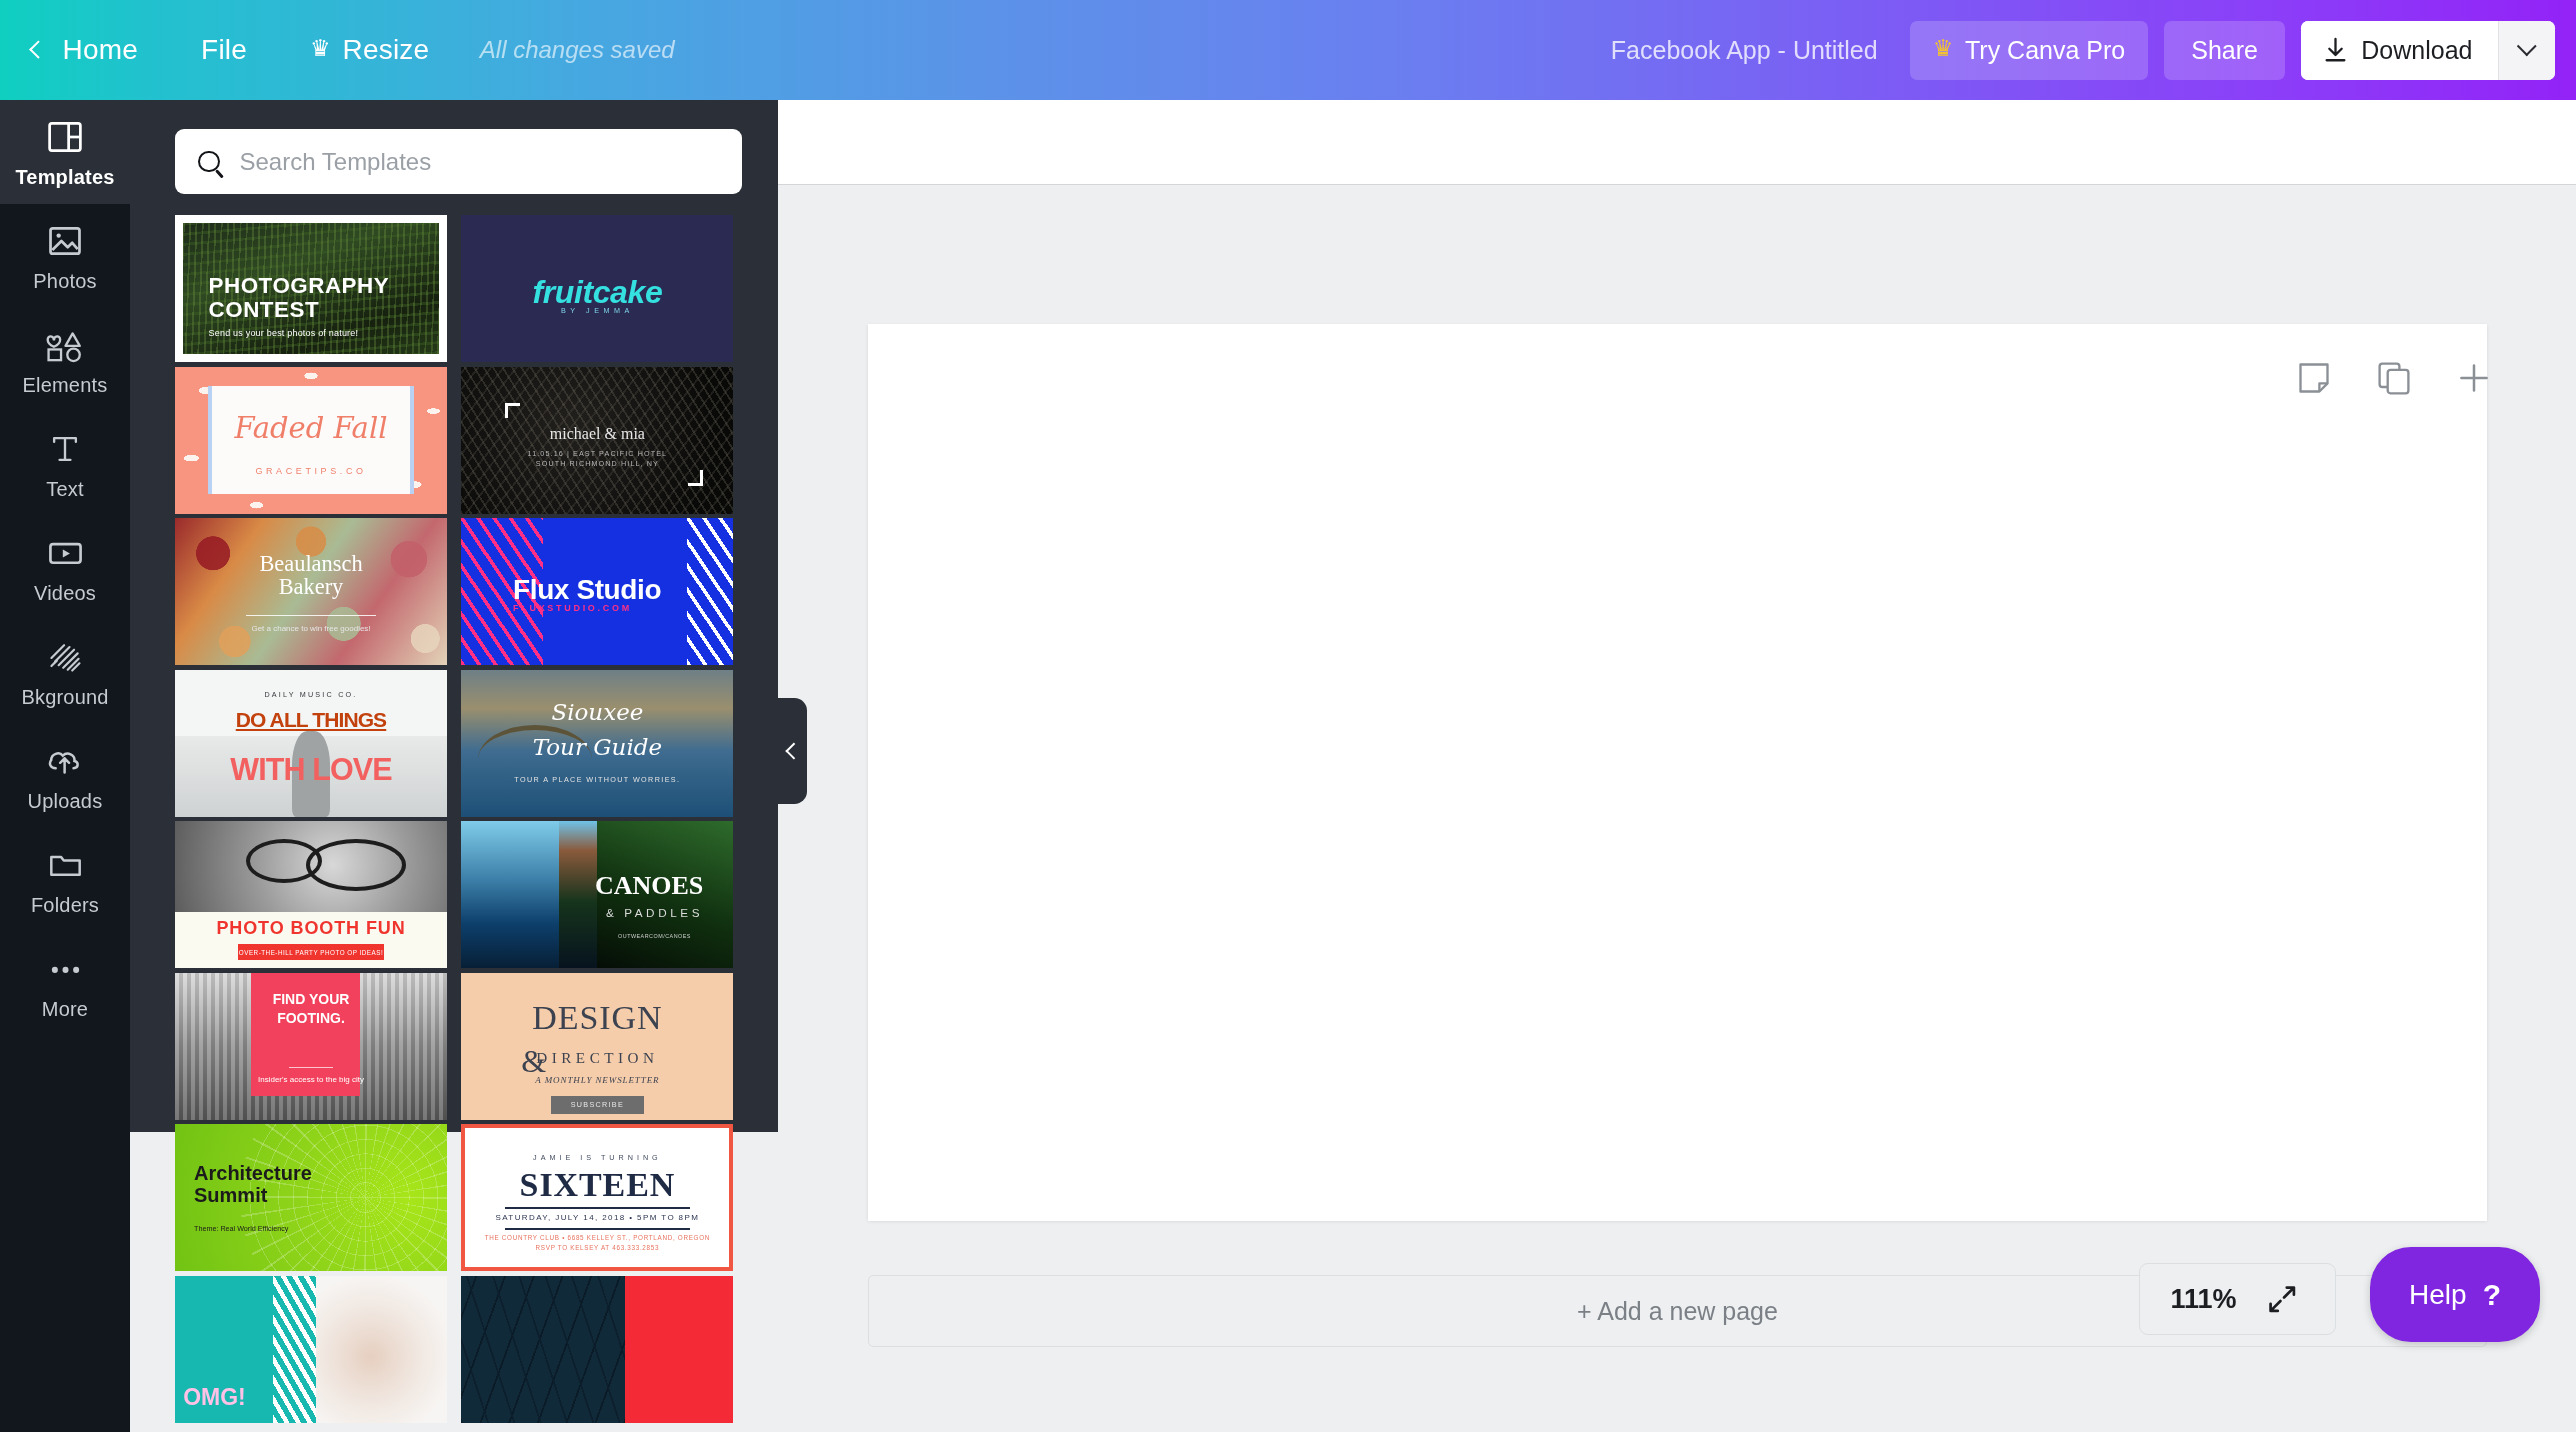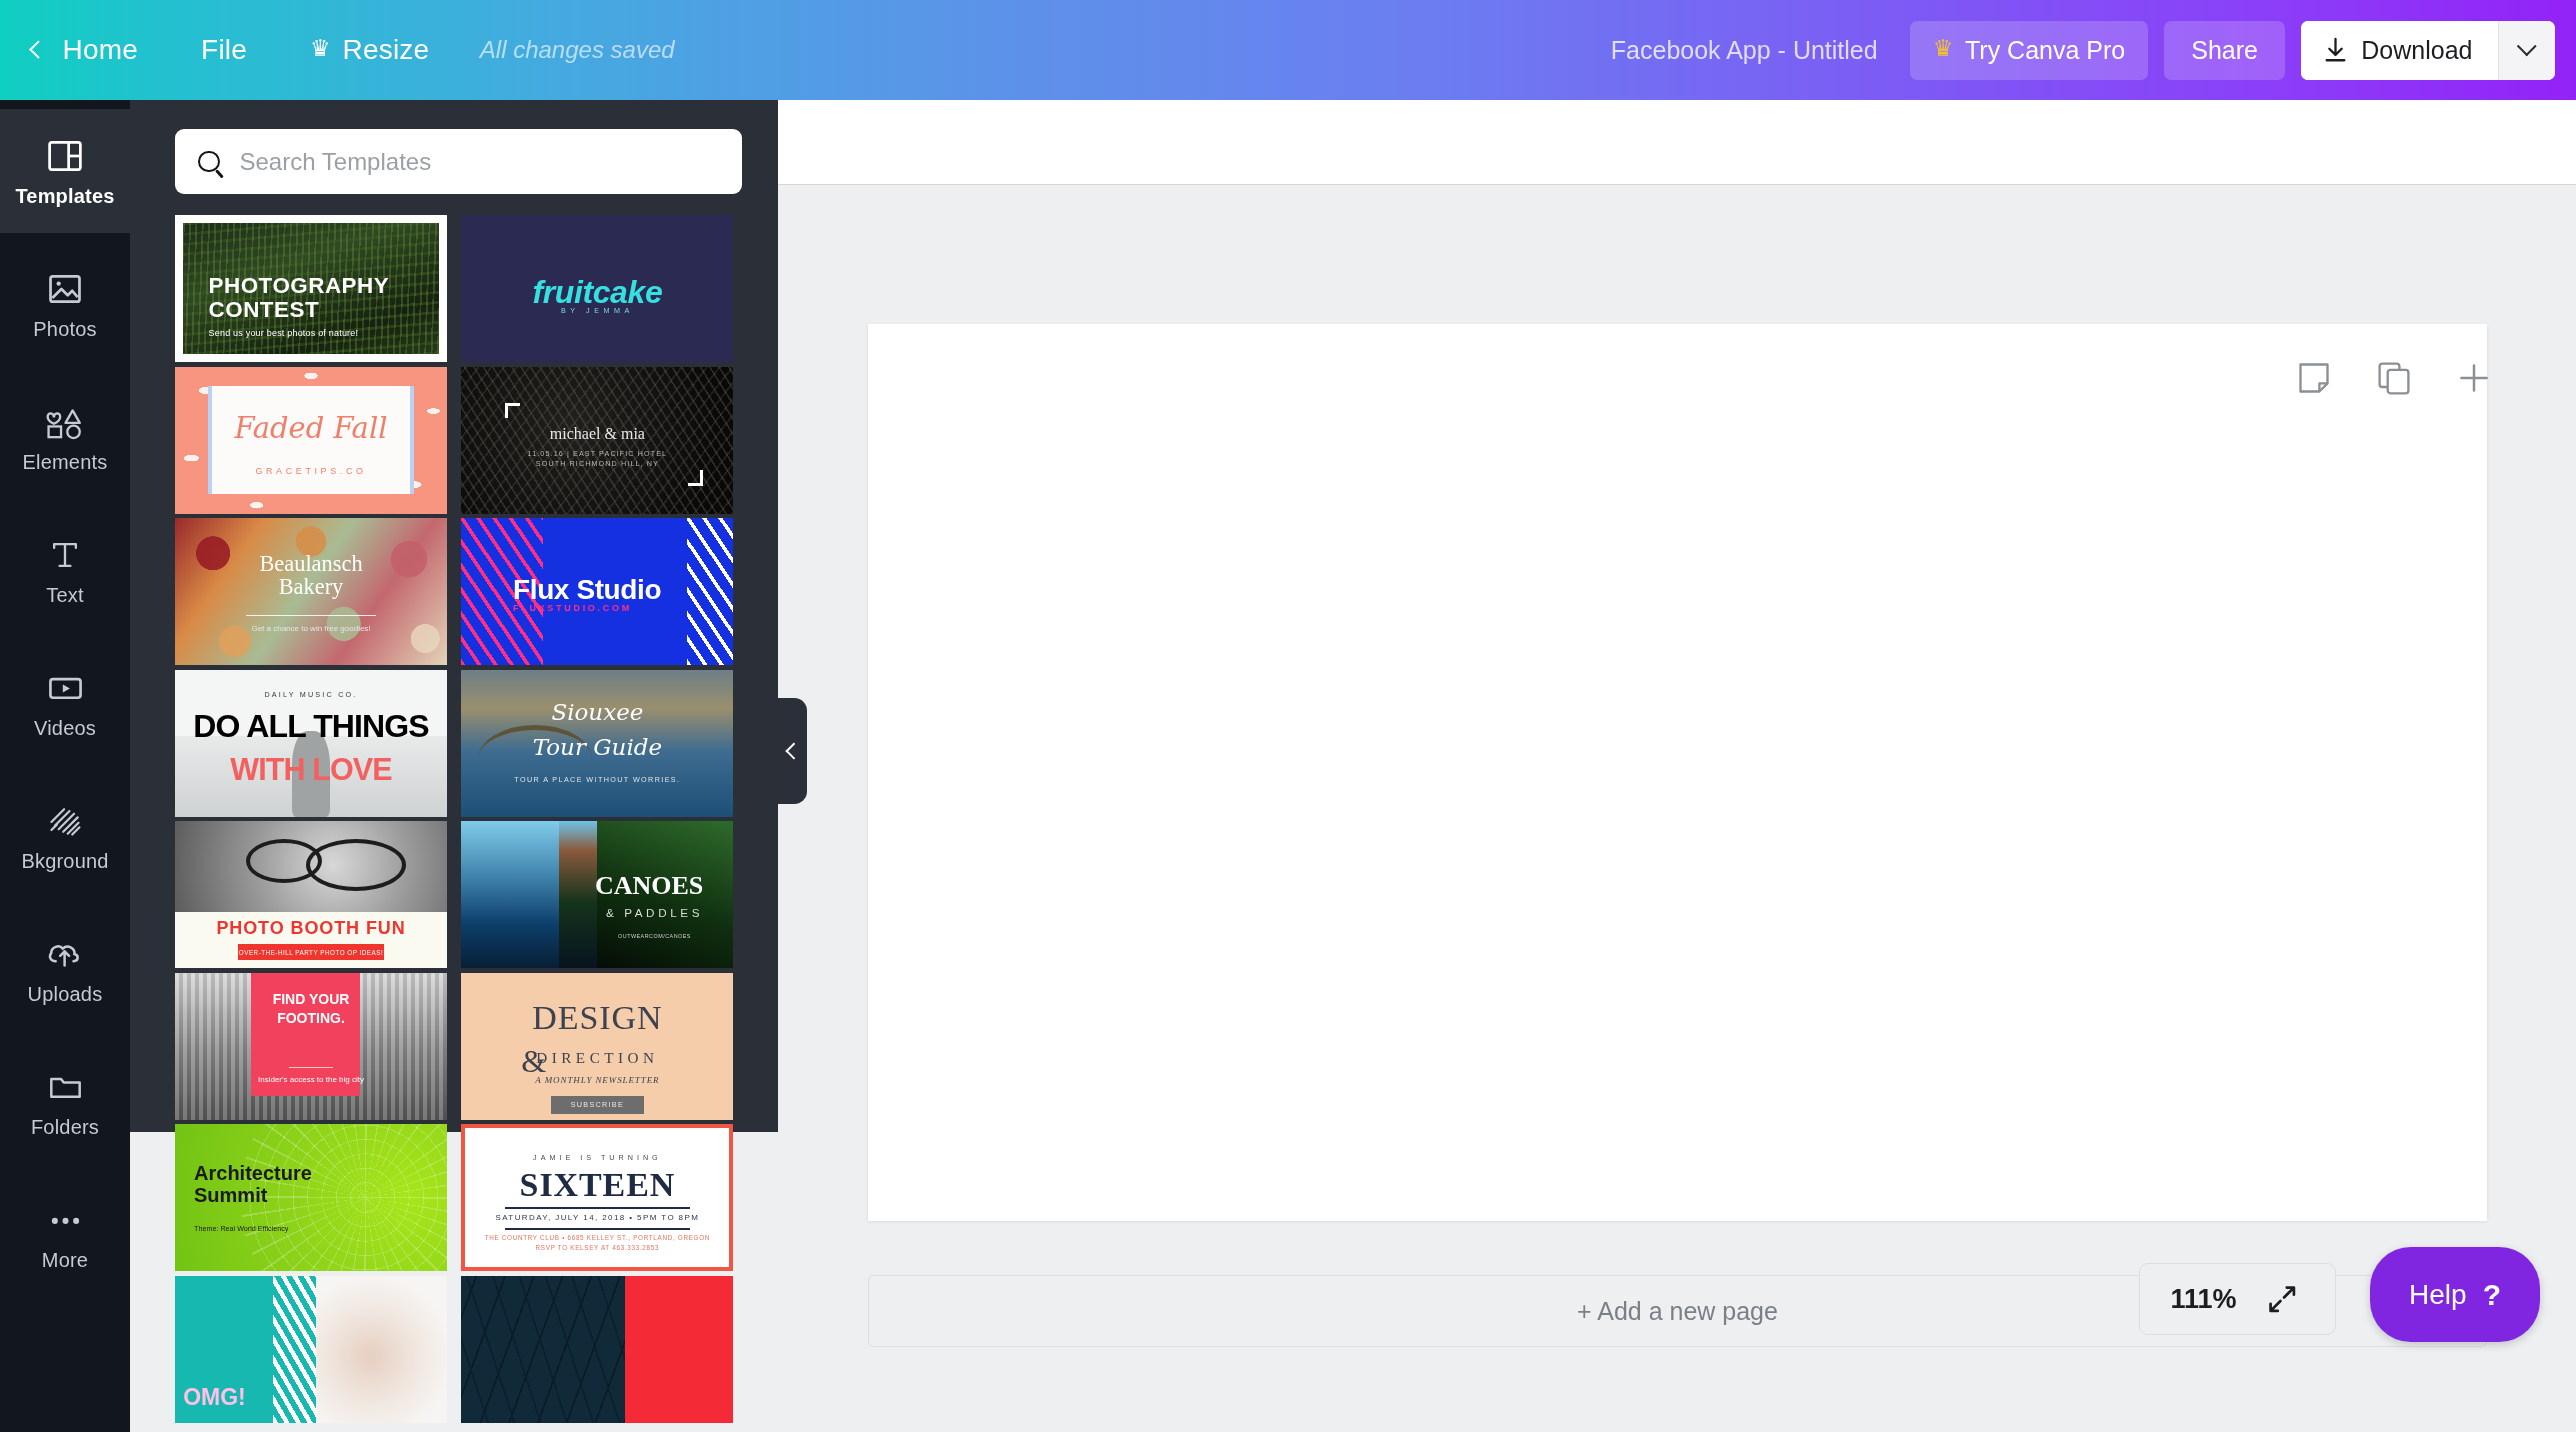--- a/index.html
+++ b/index.html
@@ -75,23 +75,23 @@
     transform: rotate(45deg) translate(-2.7px,-2.7px);
   }
 
   
   #rail {
     position: absolute; left: 0; top: 100px;
     width: 130px; height: 1332px;
     background: #12161d; z-index: 30;
   }
   .rail-item {
-    width: 130px; height: 124px;
+    width: 130px; height: 104px;
     display:flex; flex-direction:column; align-items:center; justify-content:center;
-    cursor: pointer; position: relative; margin-top: 9px;
+    cursor: pointer; position: relative;
   }
   .rail-item.active { background: #2b3038; }
   .rail-ico { height: 43px; display:flex; align-items:center; justify-content:center; margin-bottom: 7.2px; }
   .rail-label { color:#c6cbd2; font-size: 20px; letter-spacing:0.2px; }
   .rail-item.active .rail-label { color:#ffffff; font-weight: bold; }
 
   
   #panel {
     position: absolute; left: 130px; top: 100px;
     width: 648px; height: 1032px;
@@ -261,21 +261,21 @@
   .fern-title { left:0; right:0; top:40%; text-align:center; color:#e8e8e8; font-size:16px; font-family:"Liberation Serif", serif; }
   .fern-sub { left:0; right:0; top:56%; text-align:center; color:#b8b8b8; font-size:7.2px; letter-spacing:1.1px; line-height:1.45; }
   .fern-c1 { left:16%; top:25%; width:15.2px; height:15.2px; border-left:3.6px solid #fff; border-top:3.6px solid #fff; }
   .fern-c2 { right:11%; bottom:19%; width:15.2px; height:15.2px; border-right:3.6px solid #fff; border-bottom:3.6px solid #fff; }
   .bake-title { left:0; right:0; top:24%; text-align:center; color:#fff; font-size:22.4px; font-family:"Liberation Serif", serif; line-height:1.0; }
   .bake-rule { left:26%; right:26%; top:66%; border-top:0.9px solid rgba(255,255,255,.85); }
   .bake-sub { left:0; right:0; top:72%; text-align:center; color:#e6e6e6; font-size:8px; }
   .flux-title { left:19%; top:38%; color:#fff; font-size:28px; font-weight:bold; letter-spacing:-0.4px; }
   .flux-sub { left:19%; top:58%; color:#ff2f86; font-size:9px; letter-spacing:2.7px; font-weight:bold; }
   .music-top { left:0; right:0; top:14%; text-align:center; color:#33363a; font-size:7.2px; letter-spacing:2.2px; }
-  .music-l1 { left:0; right:0; top:26%; text-align:center; color:#000000; font-size:32px; font-weight:bold; letter-spacing:-0.9px; }
+  .music-l1 { left:0; right:0; top:26%; text-align:center; color:#c2410c; font-size:21px; font-weight:bold; letter-spacing:-0.9px;text-decoration:underline; }
   .music-l2 { left:0; right:0; top:56%; text-align:center; color:#f2615f; font-size:30.5px; font-weight:bold; letter-spacing:-0.9px; }
   .tour-l1 { left:0; right:0; top:20%; text-align:center; color:#fff; font-size:23px; font-style:italic; font-family:"DejaVu Serif", serif; }
   .tour-l2 { left:0; right:0; top:44%; text-align:center; color:#fff; font-size:23px; font-style:italic; font-family:"DejaVu Serif", serif; }
   .tour-sub { left:0; right:0; top:72%; text-align:center; color:#e4e4e4; font-size:7.2px; letter-spacing:1.4px; }
   .booth-title { left:0; right:0; top:66%; text-align:center; color:#f0352f; font-size:18px; font-weight:bold; letter-spacing:0.9px; }
   .booth-btn { left:23%; right:23%; top:84%; background:#f0352f; color:#fff; font-size:6.3px; text-align:center; padding:4.5px 0; letter-spacing:0.5px; }
   .canoe-title { left:40%; right:2%; top:34%; text-align:center; color:#fff; font-size:26px; font-family:"Liberation Serif", serif; font-weight:bold; }
   .canoe-sub { left:44%; right:2%; top:58%; text-align:center; color:#dcdcdc; font-size:11.7px; letter-spacing:3.6px; }
   .canoe-url { left:44%; right:2%; top:76%; text-align:center; color:#cfcfcf; font-size:5.4px; letter-spacing:0.5px; }
   .city-box { position:absolute; left:28%; top:0; width:40%; bottom:16%; background:#f2415c; z-index:2; }

